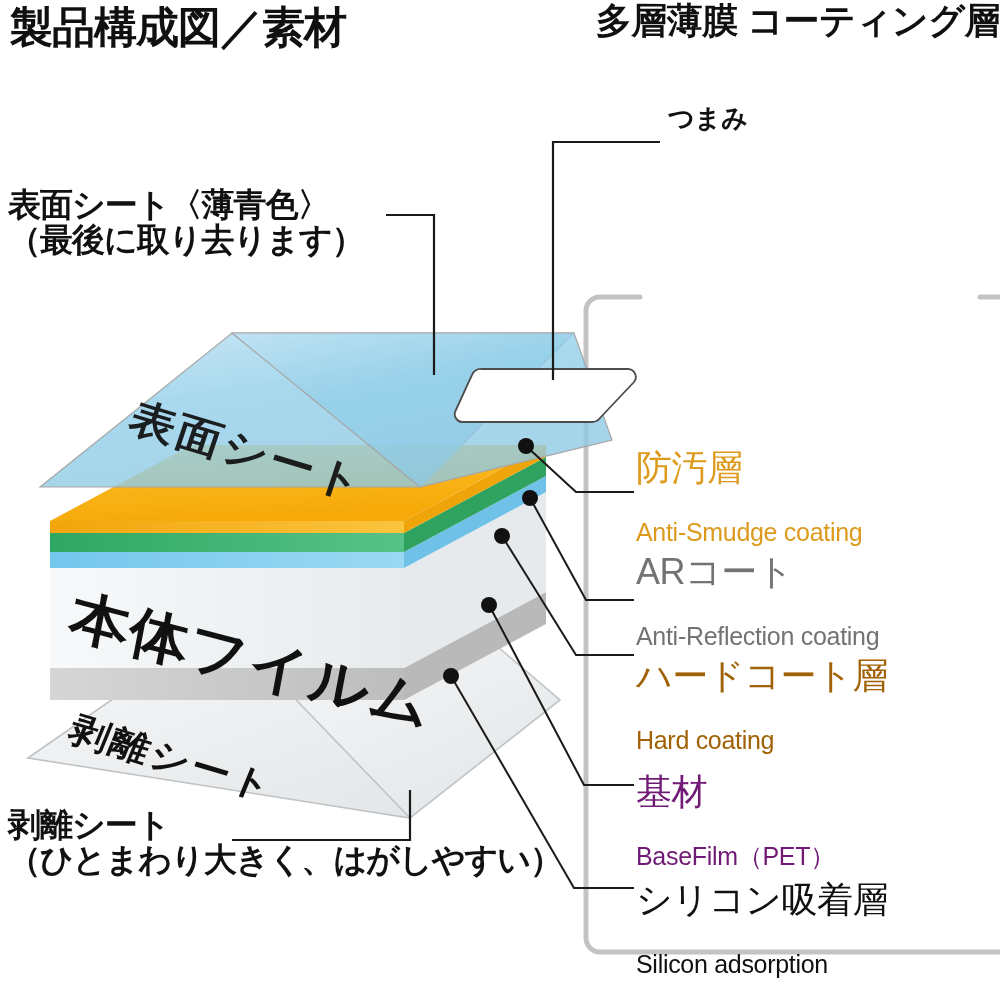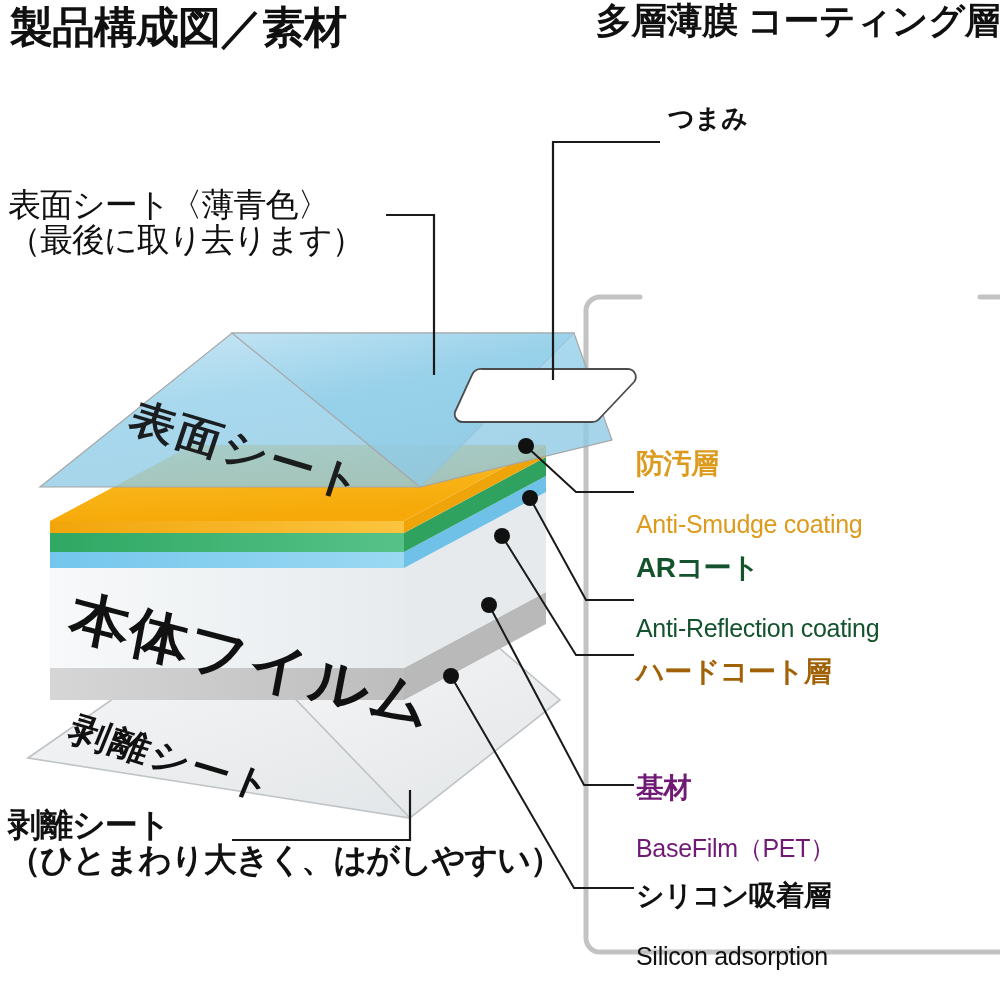--- a/index.html
+++ b/index.html
@@ -6,25 +6,25 @@
   body{width:1000px;height:1000px;overflow:hidden;
        font-family:"Liberation Sans","DejaVu Sans",sans-serif;color:#111;}
   #root{position:relative;width:1000px;height:840px;background:#fff;}
   .page-title{position:absolute;left:10px;top:4px;font-size:43px;font-weight:bold;
       letter-spacing:-1px;line-height:1.1;color:#101010;white-space:nowrap;}
   svg.stage{position:absolute;left:0;top:0;width:1000px;height:1000px;}
   .lbl{position:absolute;white-space:pre;line-height:1.06;}
   .jp{font-weight:bold;}
   
   #lbl-tsumami{left:668px;top:105px;font-size:26px;font-weight:bold;letter-spacing:0px;}
-  #lbl-surface{left:8px;top:188px;font-size:33px;font-weight:normal;letter-spacing:-1px;}
+  #lbl-surface{left:8px;top:188px;font-size:33px;font-weight:bold;letter-spacing:-1px;}
   #lbl-release{left:8px;top:808px;font-size:33px;font-weight:bold;letter-spacing:-1px;}
   
   .rt{position:absolute;white-space:pre;line-height:1.0;}
-  .rt .t1{font-size:28px;font-weight:bold;display:block;letter-spacing:-0.5px;}
+  .rt .t1{font-size:36px;font-weight:normal;display:block;letter-spacing:-0.5px;}
   .rt .t2{font-size:25px;display:block;letter-spacing:-0.3px;margin-top:2px;}
   #lbl-multilayer{left:636px;top:280px;font-size:36px;font-weight:bold;
       line-height:1.18;letter-spacing:-0.5px;color:#101010;text-align:right;}
   #lbl-smudge{left:636px;top:418px;}
   #lbl-ar{left:636px;top:522px;}
   #lbl-hard{left:636px;top:626px;}
   #lbl-base{left:636px;top:742px;}
   #lbl-silicon{left:636px;top:850px;}
   
   .persp{position:absolute;font-weight:bold;color:#111;white-space:pre;}
@@ -142,27 +142,28 @@
 （ひとまわり大きく、はがしやすい）</div>
 
   <div id="lbl-multilayer">多層薄膜
 コーティング層</div>
 
   <div class="rt" id="lbl-smudge" style="color: rgb(221, 154, 28);">
     <span class="t1 jp">防汚層</span>
     <span class="t2">Anti-Smudge coating</span>
   </div>
 
-  <div class="rt" id="lbl-ar" style="color: #14532d;">
+  <div class="rt" id="lbl-ar" style="color: #737373;">
     <span class="t1 jp">ARコート</span>
     <span class="t2">Anti-Reflection coating</span>
   </div>
 
   <div class="rt" id="lbl-hard" style="color: #a16207;">
     <span class="t1 jp">ハードコート層</span>
+    <span class="t2">Hard coating</span>
   </div>
 
   <div class="rt" id="lbl-base" style="color: #701a75;">
     <span class="t1 jp">基材</span>
     <span class="t2">BaseFilm（PET）</span>
   </div>
 
   <div class="rt" id="lbl-silicon" style="color: rgb(16, 16, 16);">
     <span class="t1 jp">シリコン吸着層</span>
     <span class="t2">Silicon adsorption</span>

